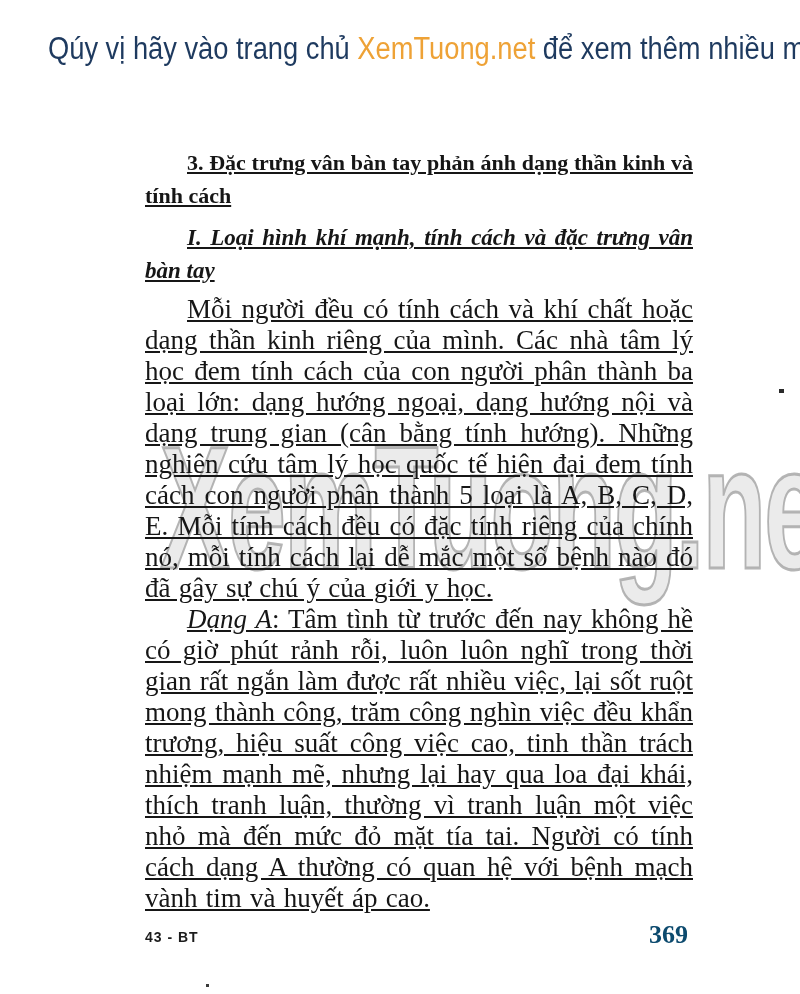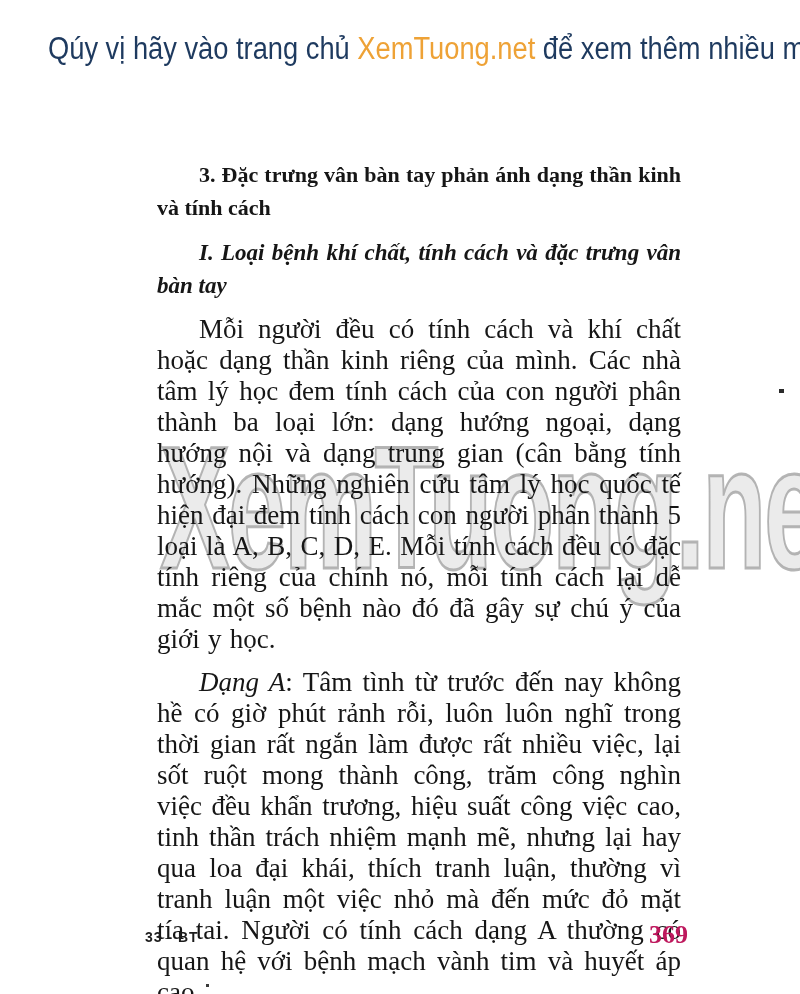--- a/index.html
+++ b/index.html
@@ -52,21 +52,21 @@
 
   
   .content {
     position: absolute;
     top: 146px;
     left: 145px;
     width: 548px;
     z-index: 2;
     text-align: justify;
   }
-  .content p { margin: 12px; }
+  .content p { margin: 0; text-decoration: underline; }
   .section-heading {
     font-weight: bold;
     font-size: 22px;
     line-height: 33px;
     text-indent: 42px;
     margin-bottom: 9px !important;
   }
   .sub-heading {
     font-weight: bold;
     font-style: italic;
@@ -95,21 +95,21 @@
     color: #1c1c1c;
     z-index: 2;
   }
   .page-number {
     position: absolute;
     right: 112px;
     top: 920px;
     font-family: "Liberation Serif", serif;
     font-weight: bold;
     font-size: 26px;
-    color: #be185d;
+    color: #0c4a6e;
     z-index: 2;
   }
 
   
   .speck-right {
     position: absolute;
     left: 779px;
     top: 389px;
     width: 5px;
     height: 4px;
@@ -130,24 +130,24 @@
 <body>
 
 <div class="page">
 
   <div class="banner"><span>Qúy vị hãy vào trang chủ </span><span class="brand">XemTuong.net</span><span> để xem thêm nhiều mục hay khác</span></div>
 
   <div class="watermark">XemTuong.net</div>
 
   <div class="content">
     <p class="section-heading">3. Đặc trưng vân bàn tay phản ánh dạng thần kinh và tính cách</p>
-    <p class="sub-heading">I. Loại bệnh khí chất, tính cách và đặc trưng vân bàn tay</p>
+    <p class="sub-heading">I. Loại hình khí mạnh, tính cách và đặc trưng vân bàn tay</p>
     <p class="body-para">Mỗi người đều có tính cách và khí chất hoặc dạng thần kinh riêng của mình. Các nhà tâm lý học đem tính cách của con người phân thành ba loại lớn: dạng hướng ngoại, dạng hướng nội và dạng trung gian (cân bằng tính hướng). Những nghiên cứu tâm lý học quốc tế hiện đại đem tính cách con người phân thành 5 loại là A, B, C, D, E. Mỗi tính cách đều có đặc tính riêng của chính nó, mỗi tính cách lại dễ mắc một số bệnh nào đó đã gây sự chú ý của giới y học.</p>
     <p class="body-para"><span class="italic-lead">Dạng A</span><span>: Tâm tình từ trước đến nay không hề có giờ phút rảnh rỗi, luôn luôn nghĩ trong thời gian rất ngắn làm được rất nhiều việc, lại sốt ruột mong thành công, trăm công nghìn việc đều khẩn trương, hiệu suất công việc cao, tinh thần trách nhiệm mạnh mẽ, nhưng lại hay qua loa đại khái, thích tranh luận, thường vì tranh luận một việc nhỏ mà đến mức đỏ mặt tía tai. Người có tính cách dạng A thường có quan hệ với bệnh mạch vành tim và huyết áp cao.</span></p>
   </div>
 
-  <div class="footer-left">33 - BT</div>
+  <div class="footer-left">43 - BT</div>
   <div class="page-number">369</div>
 
   <div class="speck-right"></div>
   <div class="speck-bottom"></div>
 
 </div>
 
 </body></html>

